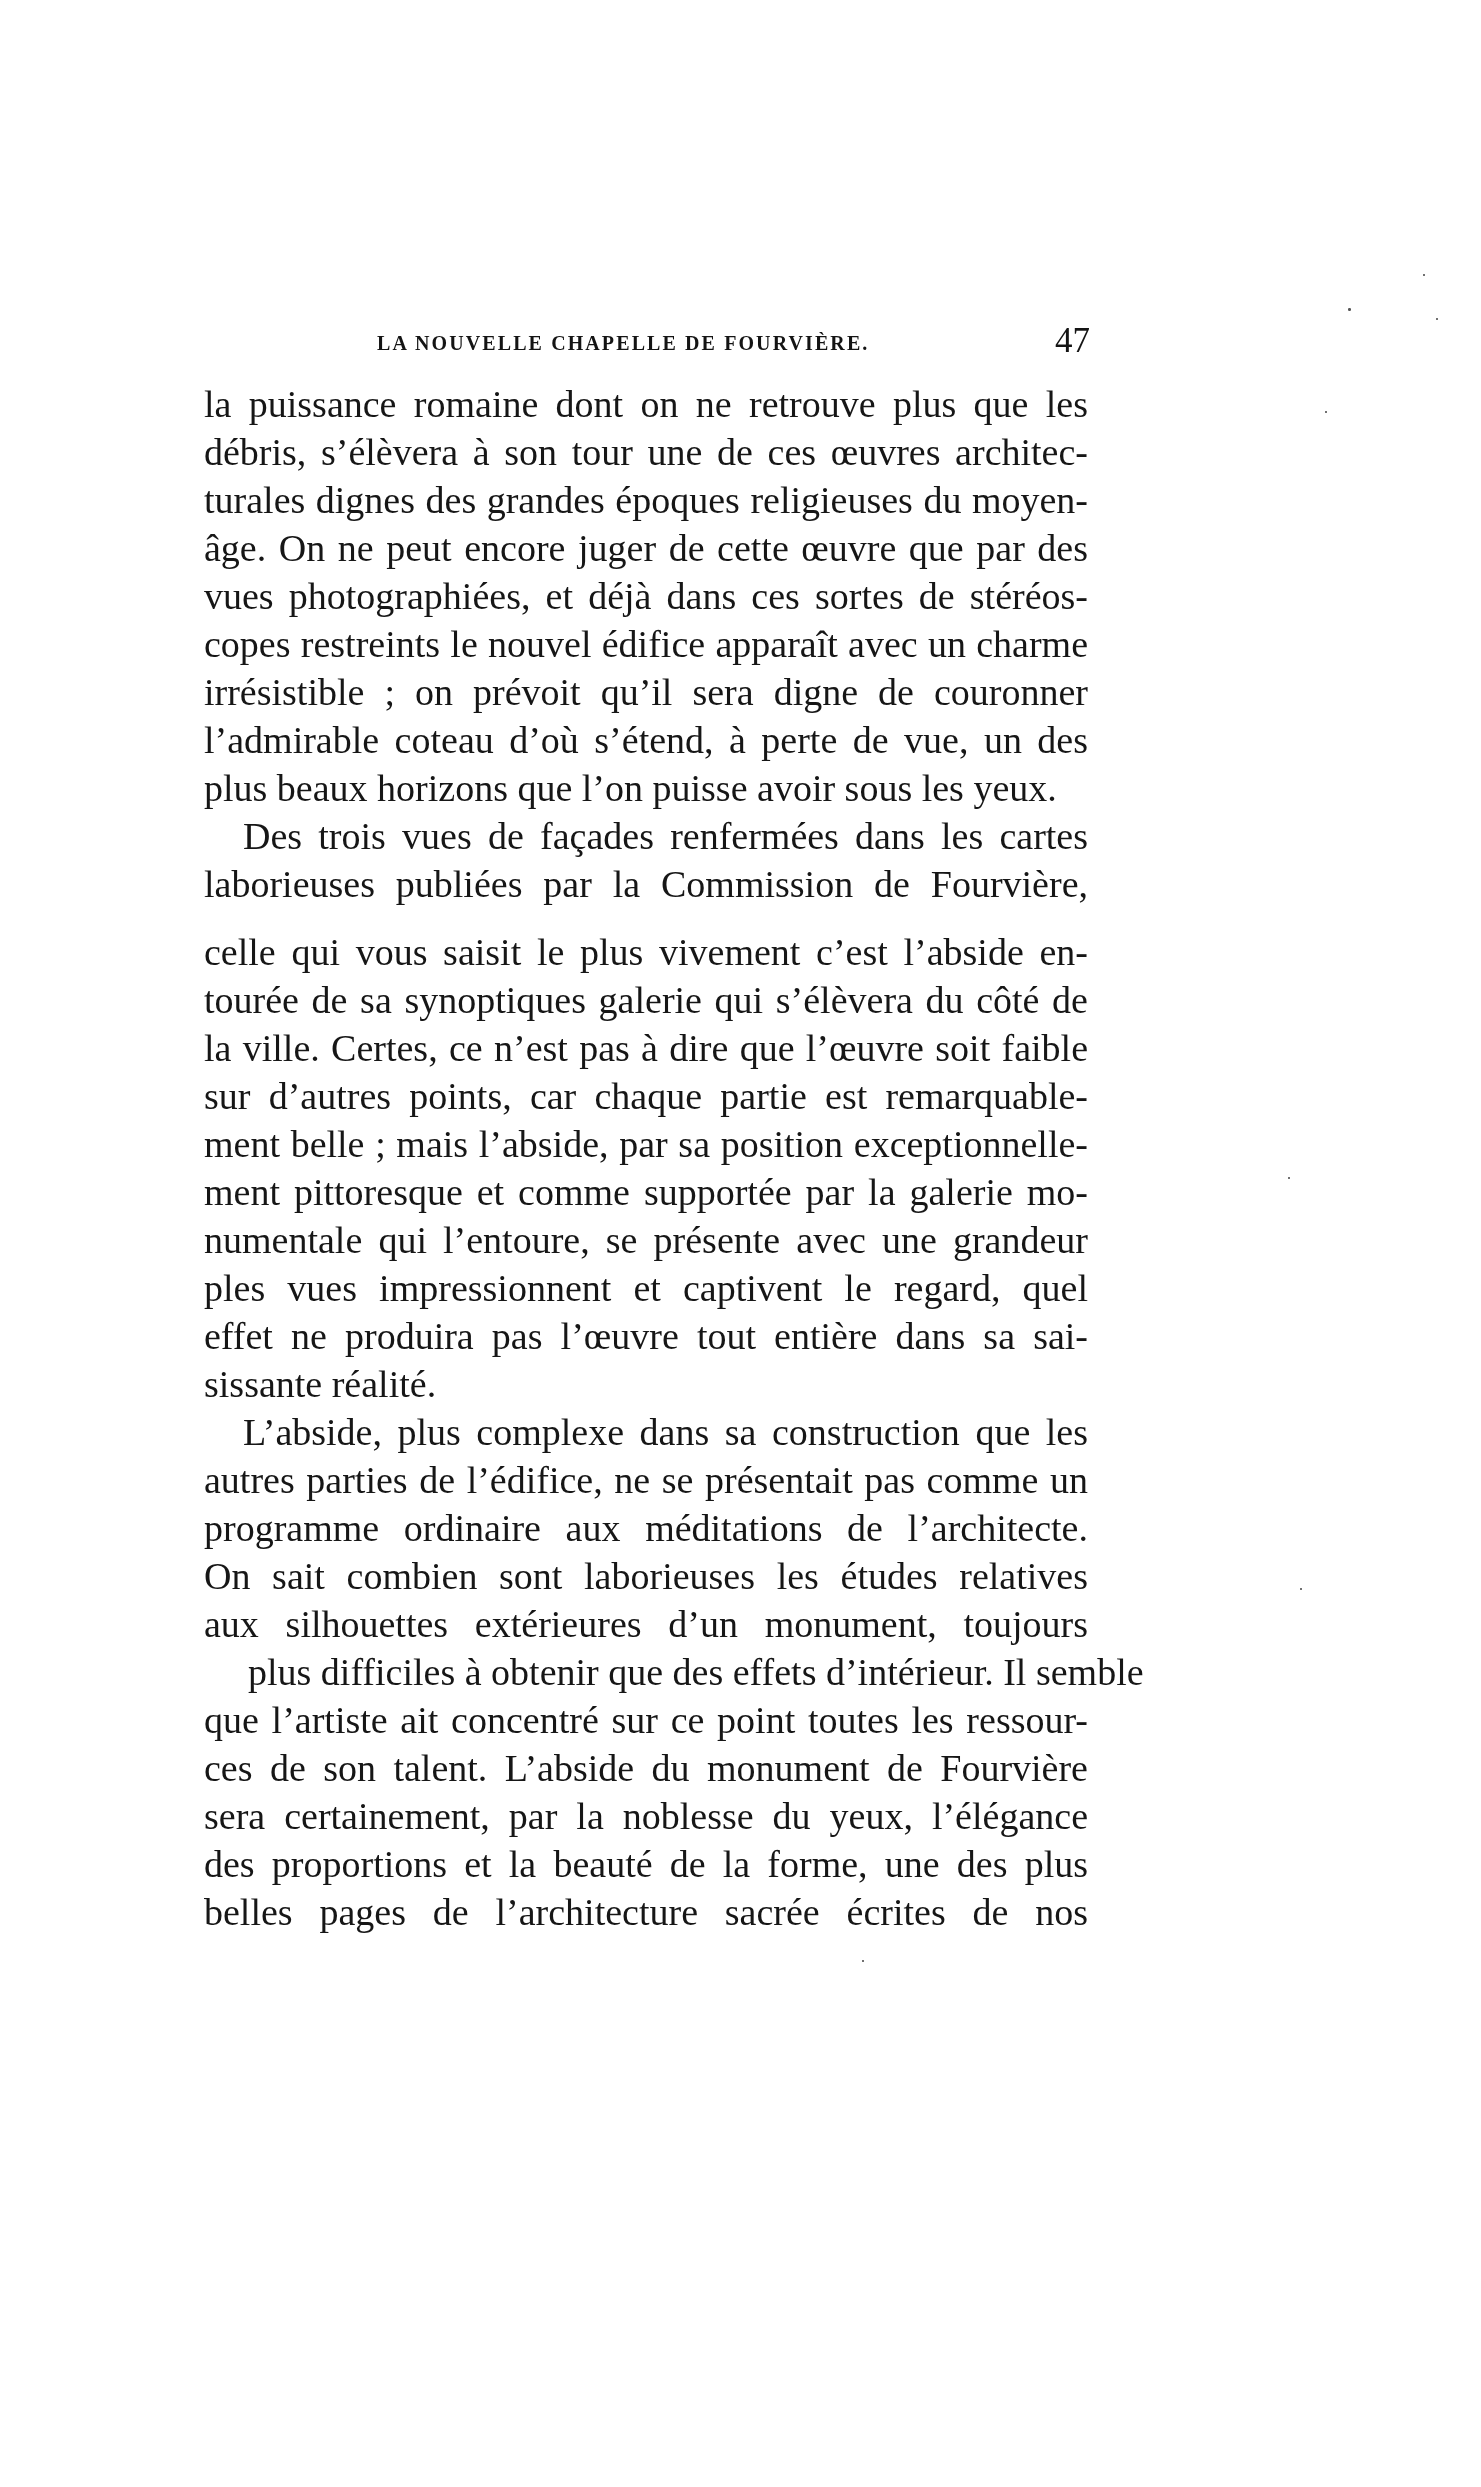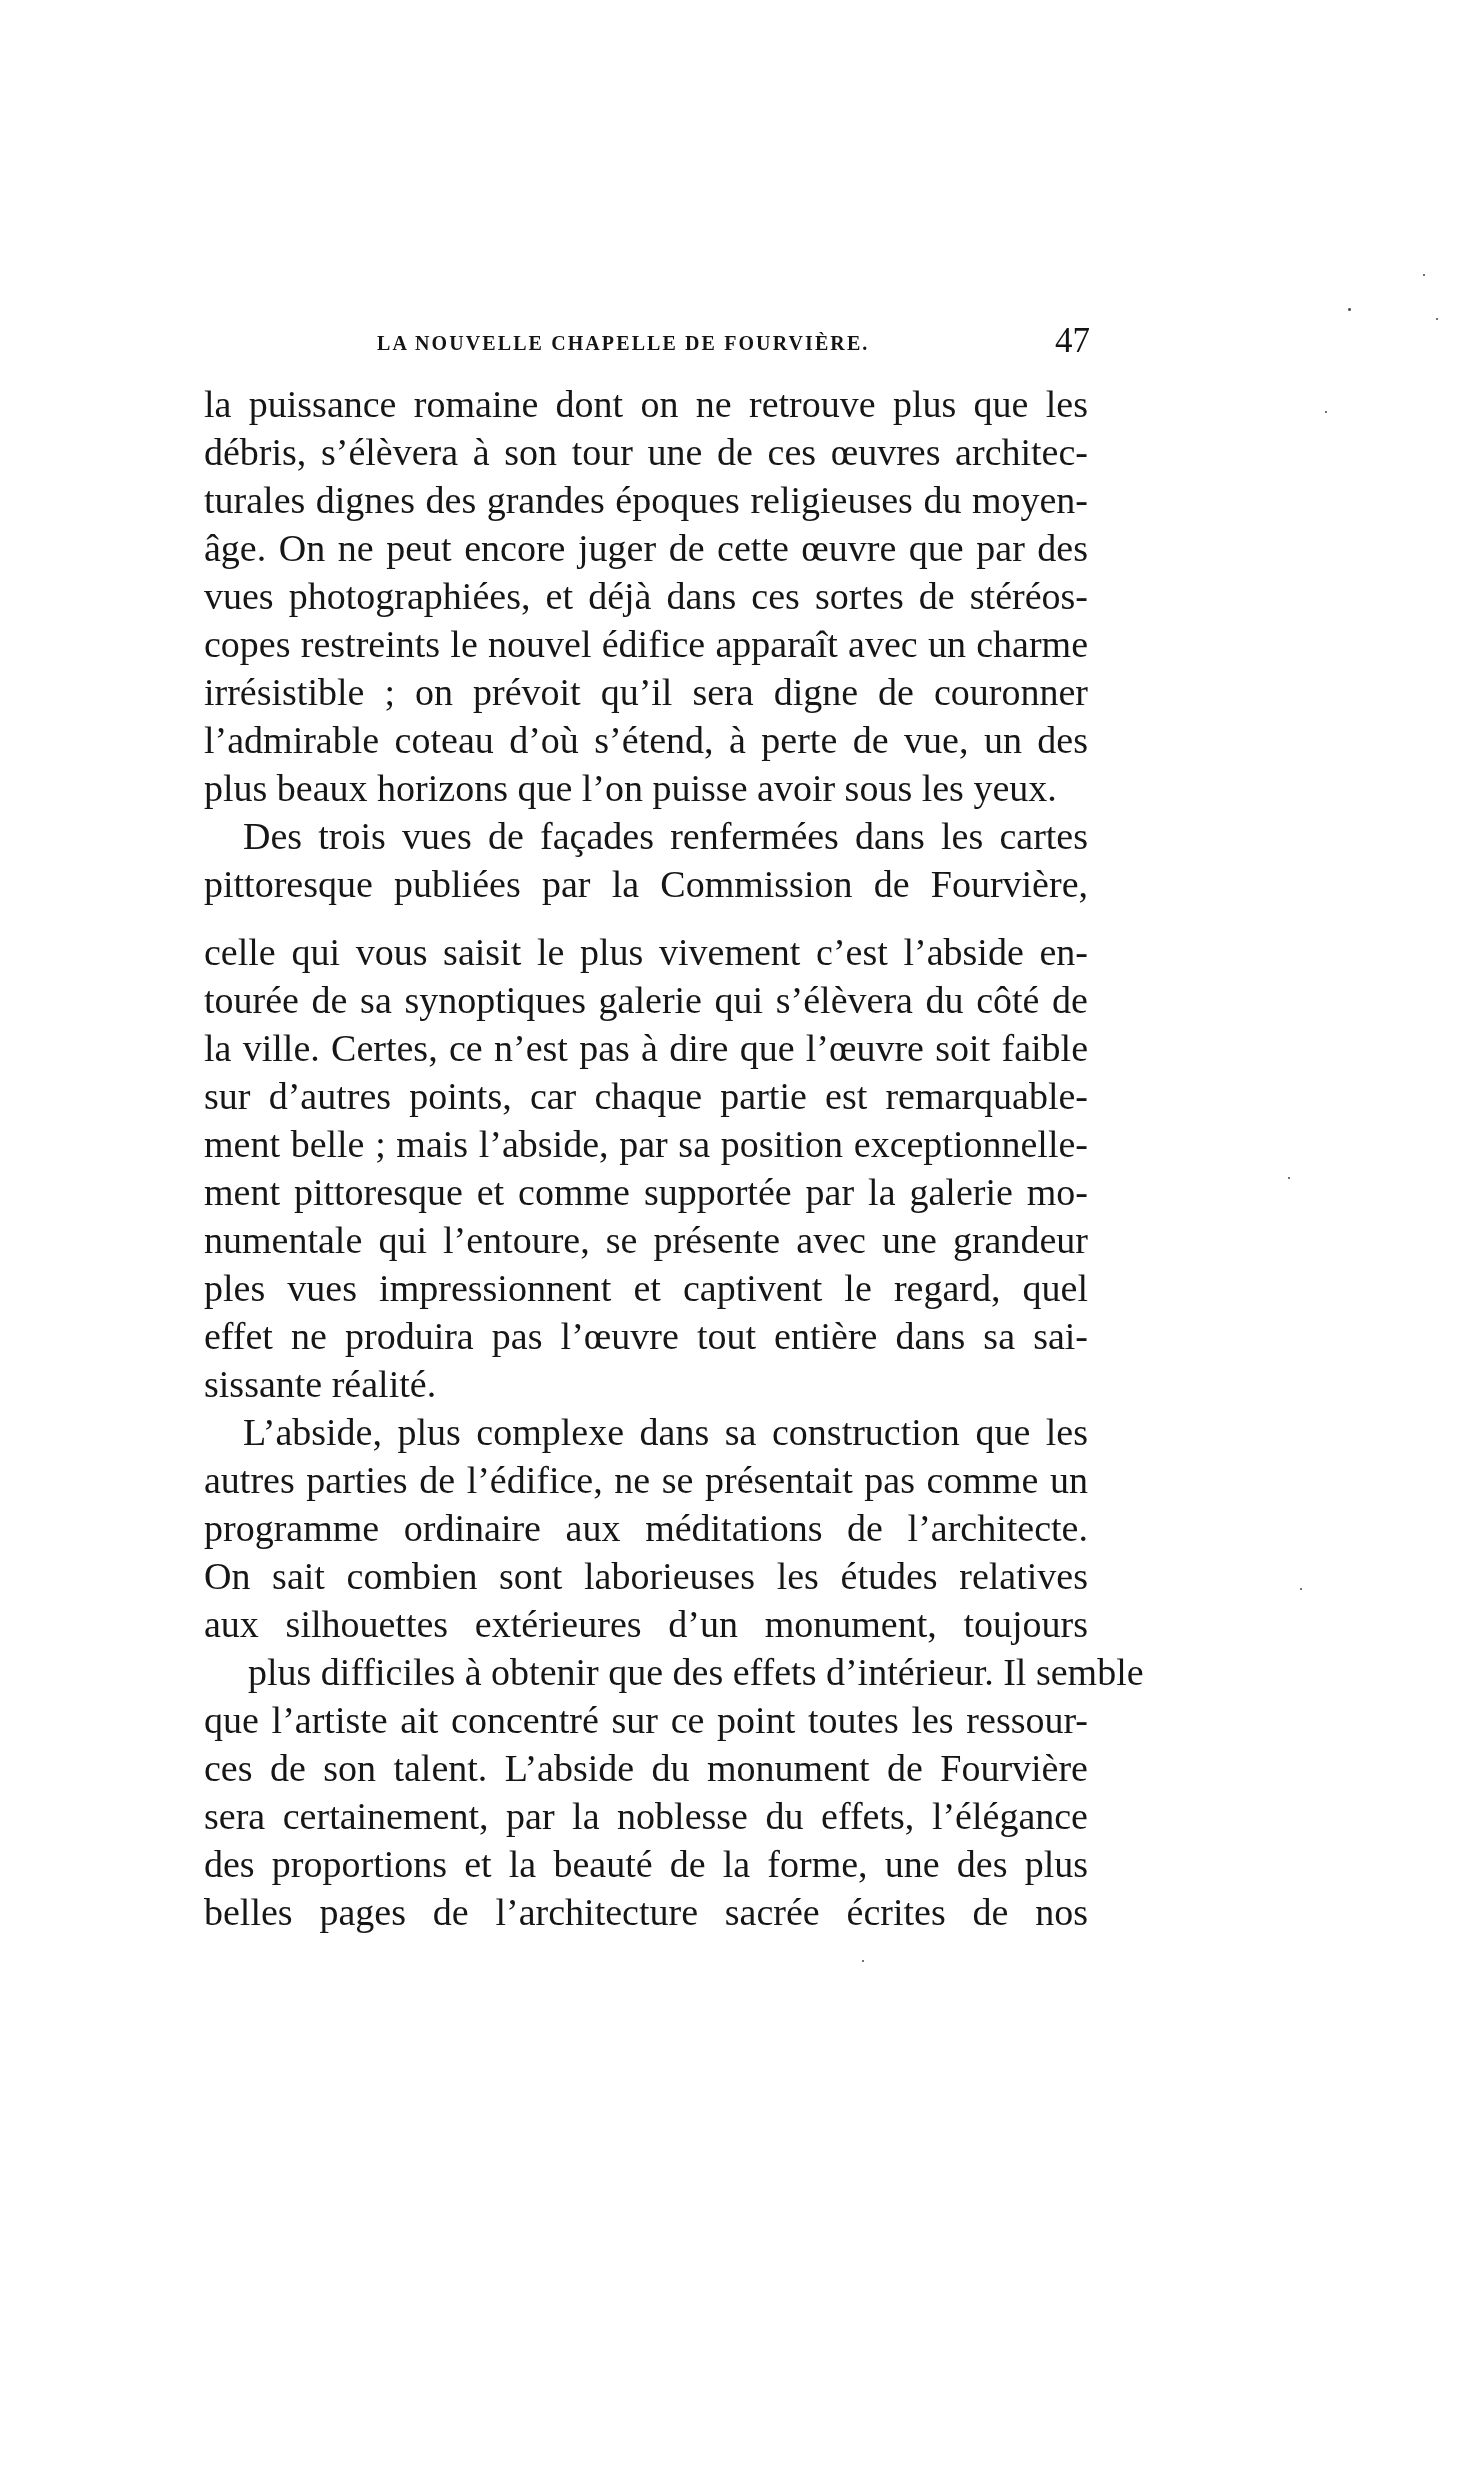--- a/index.html
+++ b/index.html
@@ -38,40 +38,40 @@
       <span class="line" style="text-align-last: justify; display: block; width: auto;">la puissance romaine dont on ne retrouve plus que les</span>
       <span class="line" style="text-align-last: justify; display: block; width: auto;">débris, s’élèvera à son tour une de ces œuvres architec-</span>
       <span class="line" style="text-align-last: justify; display: block; width: auto;">turales dignes des grandes époques religieuses du moyen-</span>
       <span class="line" style="text-align-last: justify; display: block; width: auto;">âge. On ne peut encore juger de cette œuvre que par des</span>
       <span class="line" style="text-align-last: justify; display: block; width: auto;">vues photographiées, et déjà dans ces sortes de stéréos-</span>
       <span class="line" style="text-align-last: justify; display: block; width: auto;">copes restreints le nouvel édifice apparaît avec un charme</span>
       <span class="line" style="text-align-last: justify; display: block; width: auto;">irrésistible ; on prévoit qu’il sera digne de couronner</span>
       <span class="line" style="text-align-last: justify; display: block; width: auto;">l’admirable coteau d’où s’étend, à perte de vue, un des</span>
       <span class="line last" style="text-align-last: left; display: block; width: auto;">plus beaux horizons que l’on puisse avoir sous les yeux.</span>
       <span class="line indent" style="text-align-last: justify; display: block; width: auto;">Des trois vues de façades renfermées dans les cartes</span>
-      <span class="line" style="text-align-last: justify; display: block; width: auto;">pittoresque publiées par la Commission de Fourvière,</span>
+      <span class="line" style="text-align-last: justify; display: block; width: auto;">laborieuses publiées par la Commission de Fourvière,</span>
       <span class="line" style="text-align-last: justify; display: block; width: auto; margin-top: 20px;">celle qui vous saisit le plus vivement c’est l’abside en-</span>
       <span class="line" style="text-align-last: justify; display: block; width: auto;">tourée de sa synoptiques galerie qui s’élèvera du côté de</span>
       <span class="line" style="text-align-last: justify; display: block; width: auto;">la ville. Certes, ce n’est pas à dire que l’œuvre soit faible</span>
       <span class="line" style="text-align-last: justify; display: block; width: auto;">sur d’autres points, car chaque partie est remarquable-</span>
       <span class="line" style="text-align-last: justify; display: block; width: auto;">ment belle ; mais l’abside, par sa position exceptionnelle-</span>
       <span class="line" style="text-align-last: justify; display: block; width: auto;">ment pittoresque et comme supportée par la galerie mo-</span>
       <span class="line" style="text-align-last: justify; display: block; width: auto;">numentale qui l’entoure, se présente avec une grandeur</span>
       <span class="line" style="text-align-last: justify; display: block; width: auto;">ples vues impressionnent et captivent le regard, quel</span>
       <span class="line" style="text-align-last: justify; display: block; width: auto;">effet ne produira pas l’œuvre tout entière dans sa sai-</span>
       <span class="line last" style="text-align-last: left; display: block; width: auto;">sissante réalité.</span>
       <span class="line indent" style="text-align-last: justify; display: block; width: auto;">L’abside, plus complexe dans sa construction que les</span>
       <span class="line" style="text-align-last: justify; display: block; width: auto;">autres parties de l’édifice, ne se présentait pas comme un</span>
       <span class="line" style="text-align-last: justify; display: block; width: auto;">programme ordinaire aux méditations de l’architecte.</span>
       <span class="line" style="text-align-last: justify; display: block; width: auto;">On sait combien sont laborieuses les études relatives</span>
       <span class="line" style="text-align-last: justify; display: block; width: auto;">aux silhouettes extérieures d’un monument, toujours</span>
       <span class="line" style="text-align-last: justify; display: block; width: auto; margin-left: 44px;">plus difficiles à obtenir que des effets d’intérieur. Il semble</span>
       <span class="line" style="text-align-last: justify; display: block; width: auto;">que l’artiste ait concentré sur ce point toutes les ressour-</span>
       <span class="line" style="text-align-last: justify; display: block; width: auto;">ces de son talent. L’abside du monument de Fourvière</span>
-      <span class="line" style="text-align-last: justify; display: block; width: auto;">sera certainement, par la noblesse du effets, l’élégance</span>
+      <span class="line" style="text-align-last: justify; display: block; width: auto;">sera certainement, par la noblesse du yeux, l’élégance</span>
       <span class="line" style="text-align-last: justify; display: block; width: auto;">des proportions et la beauté de la forme, une des plus</span>
       <span class="line" style="text-align-last: justify; display: block; width: auto;">belles pages de l’architecture sacrée écrites de nos</span>
     </div>
 
   <span class="speck" style="left:1348px;top:308px;"></span>
   <span class="speck" style="left:1423px;top:274px;width:1.6px;height:1.6px;"></span>
   <span class="speck" style="left:1436px;top:318px;width:1.6px;height:1.6px;"></span>
   <span class="speck" style="left:1325px;top:411px;width:1.6px;height:1.6px;"></span>
   <span class="speck" style="left:1288px;top:1177px;width:1.6px;height:1.6px;"></span>
   <span class="speck" style="left:862px;top:1960px;width:1.6px;height:1.6px;"></span>

